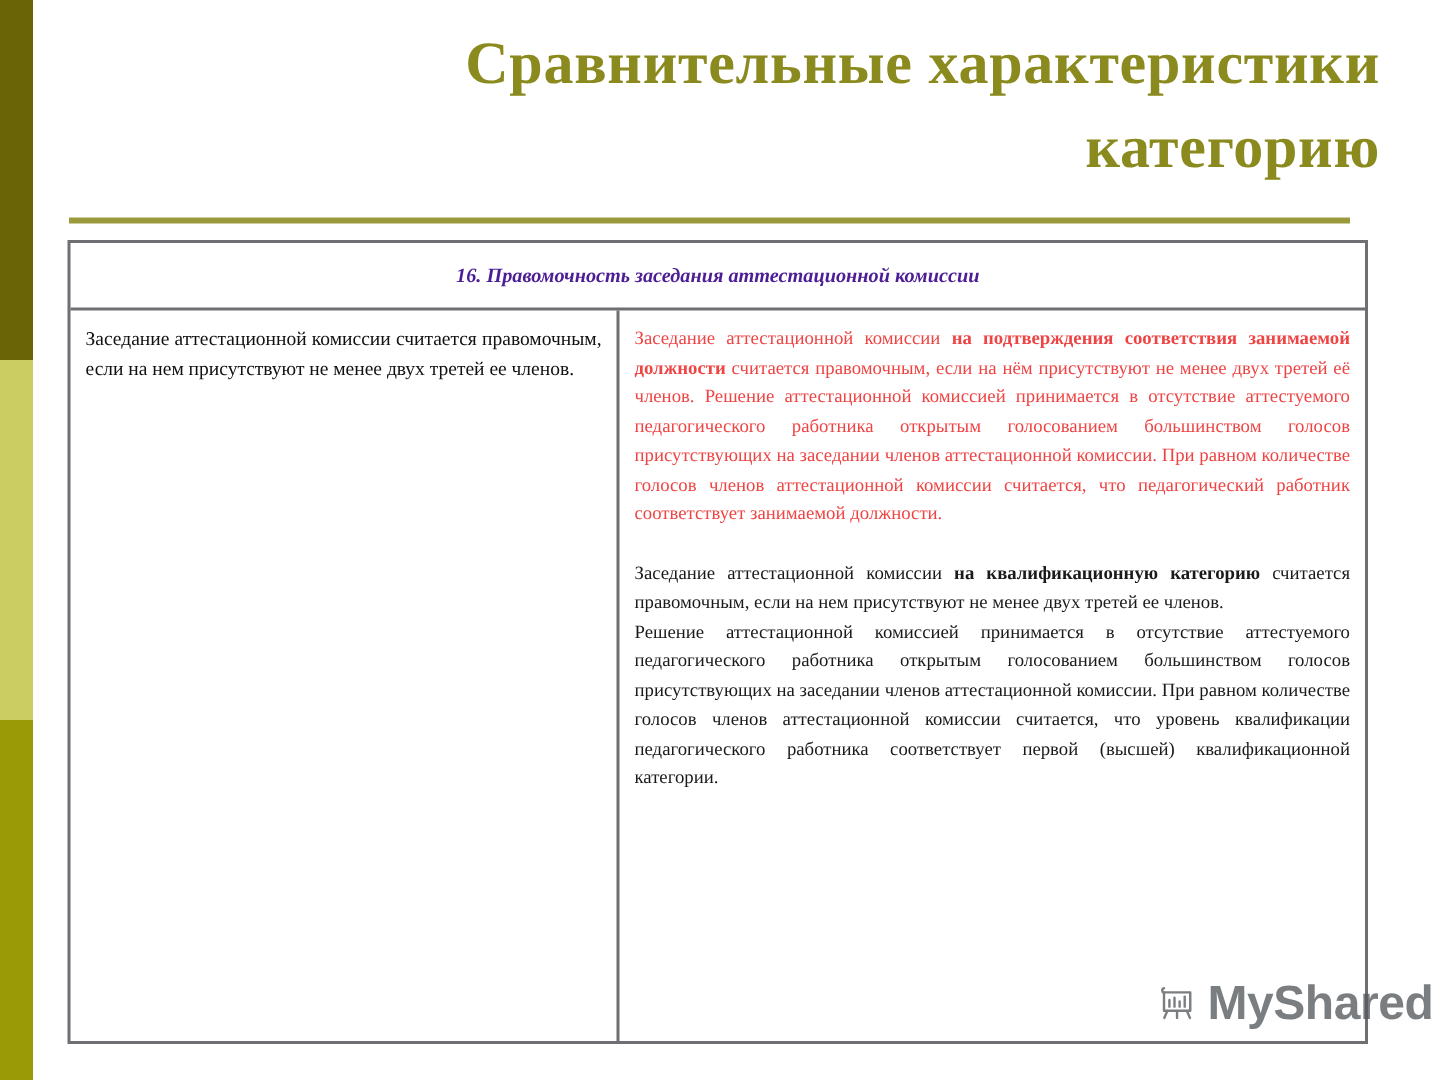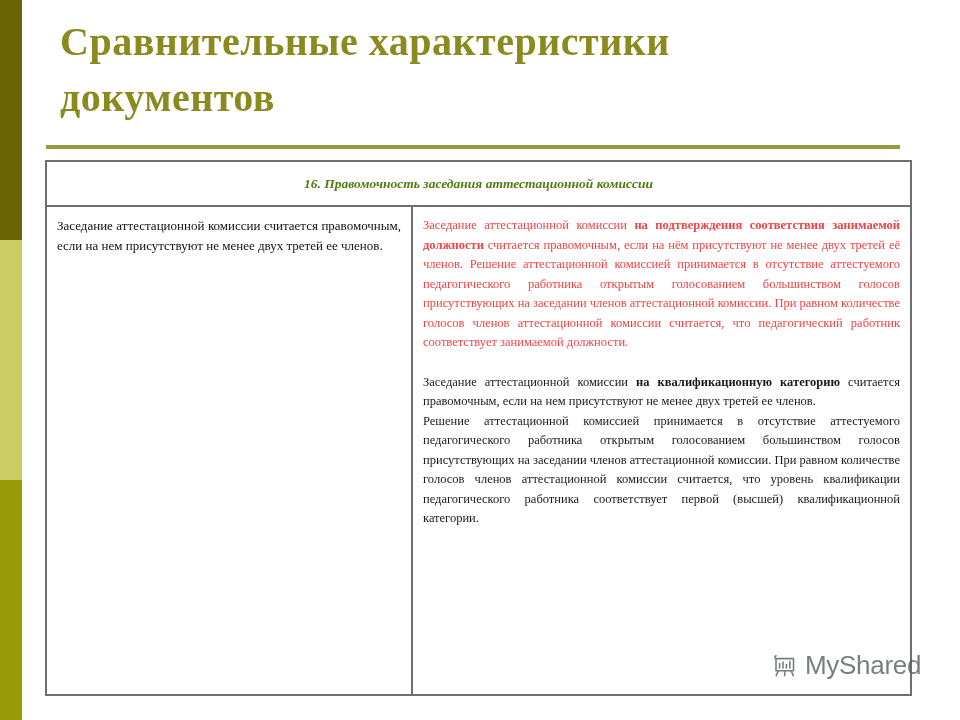--- a/index.html
+++ b/index.html
@@ -28,21 +28,21 @@
   .seg-top    { top: 0;     height: 240px; background: #6b6406; }
   .seg-middle { top: 240px; height: 240px; background: #cbcd63; }
   .seg-bottom { top: 480px; height: 240px; background: #9a9a06; }
 
   
   .slide-title {
     position: absolute;
     left: 60px;
     top: 14px;
     width: 860px;
-    text-align: left;
+    text-align: right;
     color: #8b8a1f;
     font-family: "Liberation Serif", "DejaVu Serif", serif;
     font-weight: bold;
     font-size: 40px;
     line-height: 56px;
     letter-spacing: 0.5px;
   }
   .slide-title .line2 { display: block; }
 
   .title-rule {
@@ -72,21 +72,21 @@
     box-sizing: border-box;
     display: flex;
     align-items: center;
     justify-content: center;
   }
   .table-head-text {
     font-family: "Liberation Serif", "DejaVu Serif", serif;
     font-style: italic;
     font-weight: bold;
     font-size: 13.5px;
-    color: #4d7c0f;
+    color: #4c1d95;
     text-align: center;
   }
 
   .table-body {
     display: flex;
     height: 487px;
     box-sizing: border-box;
   }
 
   .cell {
@@ -122,37 +122,38 @@
     left: 772px;
     top: 650px;
     display: flex;
     align-items: center;
     gap: 7px;
     opacity: 0.78;
   }
   .watermark-icon { width: 26px; height: 26px; display: block; }
   .watermark-text {
     font-family: "Liberation Sans", "DejaVu Sans", sans-serif;
-    font-size: 26px;
+    font-size: 32px;
     color: #555a5e;
     letter-spacing: -0.3px;
+    font-weight: bold;
   }
 </style>
 </head>
 <body>
 
 <div class="side-strip">
   <div class="side-seg seg-top"></div>
   <div class="side-seg seg-middle"></div>
   <div class="side-seg seg-bottom"></div>
 </div>
 
 <div class="slide-title">
   <span>Сравнительные характеристики</span>
-  <span class="line2">документов</span>
+  <span class="line2">категорию</span>
 </div>
 
 <div class="title-rule"></div>
 
 <div class="compare-table">
 
   <div class="table-head">
     <div class="table-head-text">16. Правомочность заседания аттестационной комиссии</div>
   </div>
 

